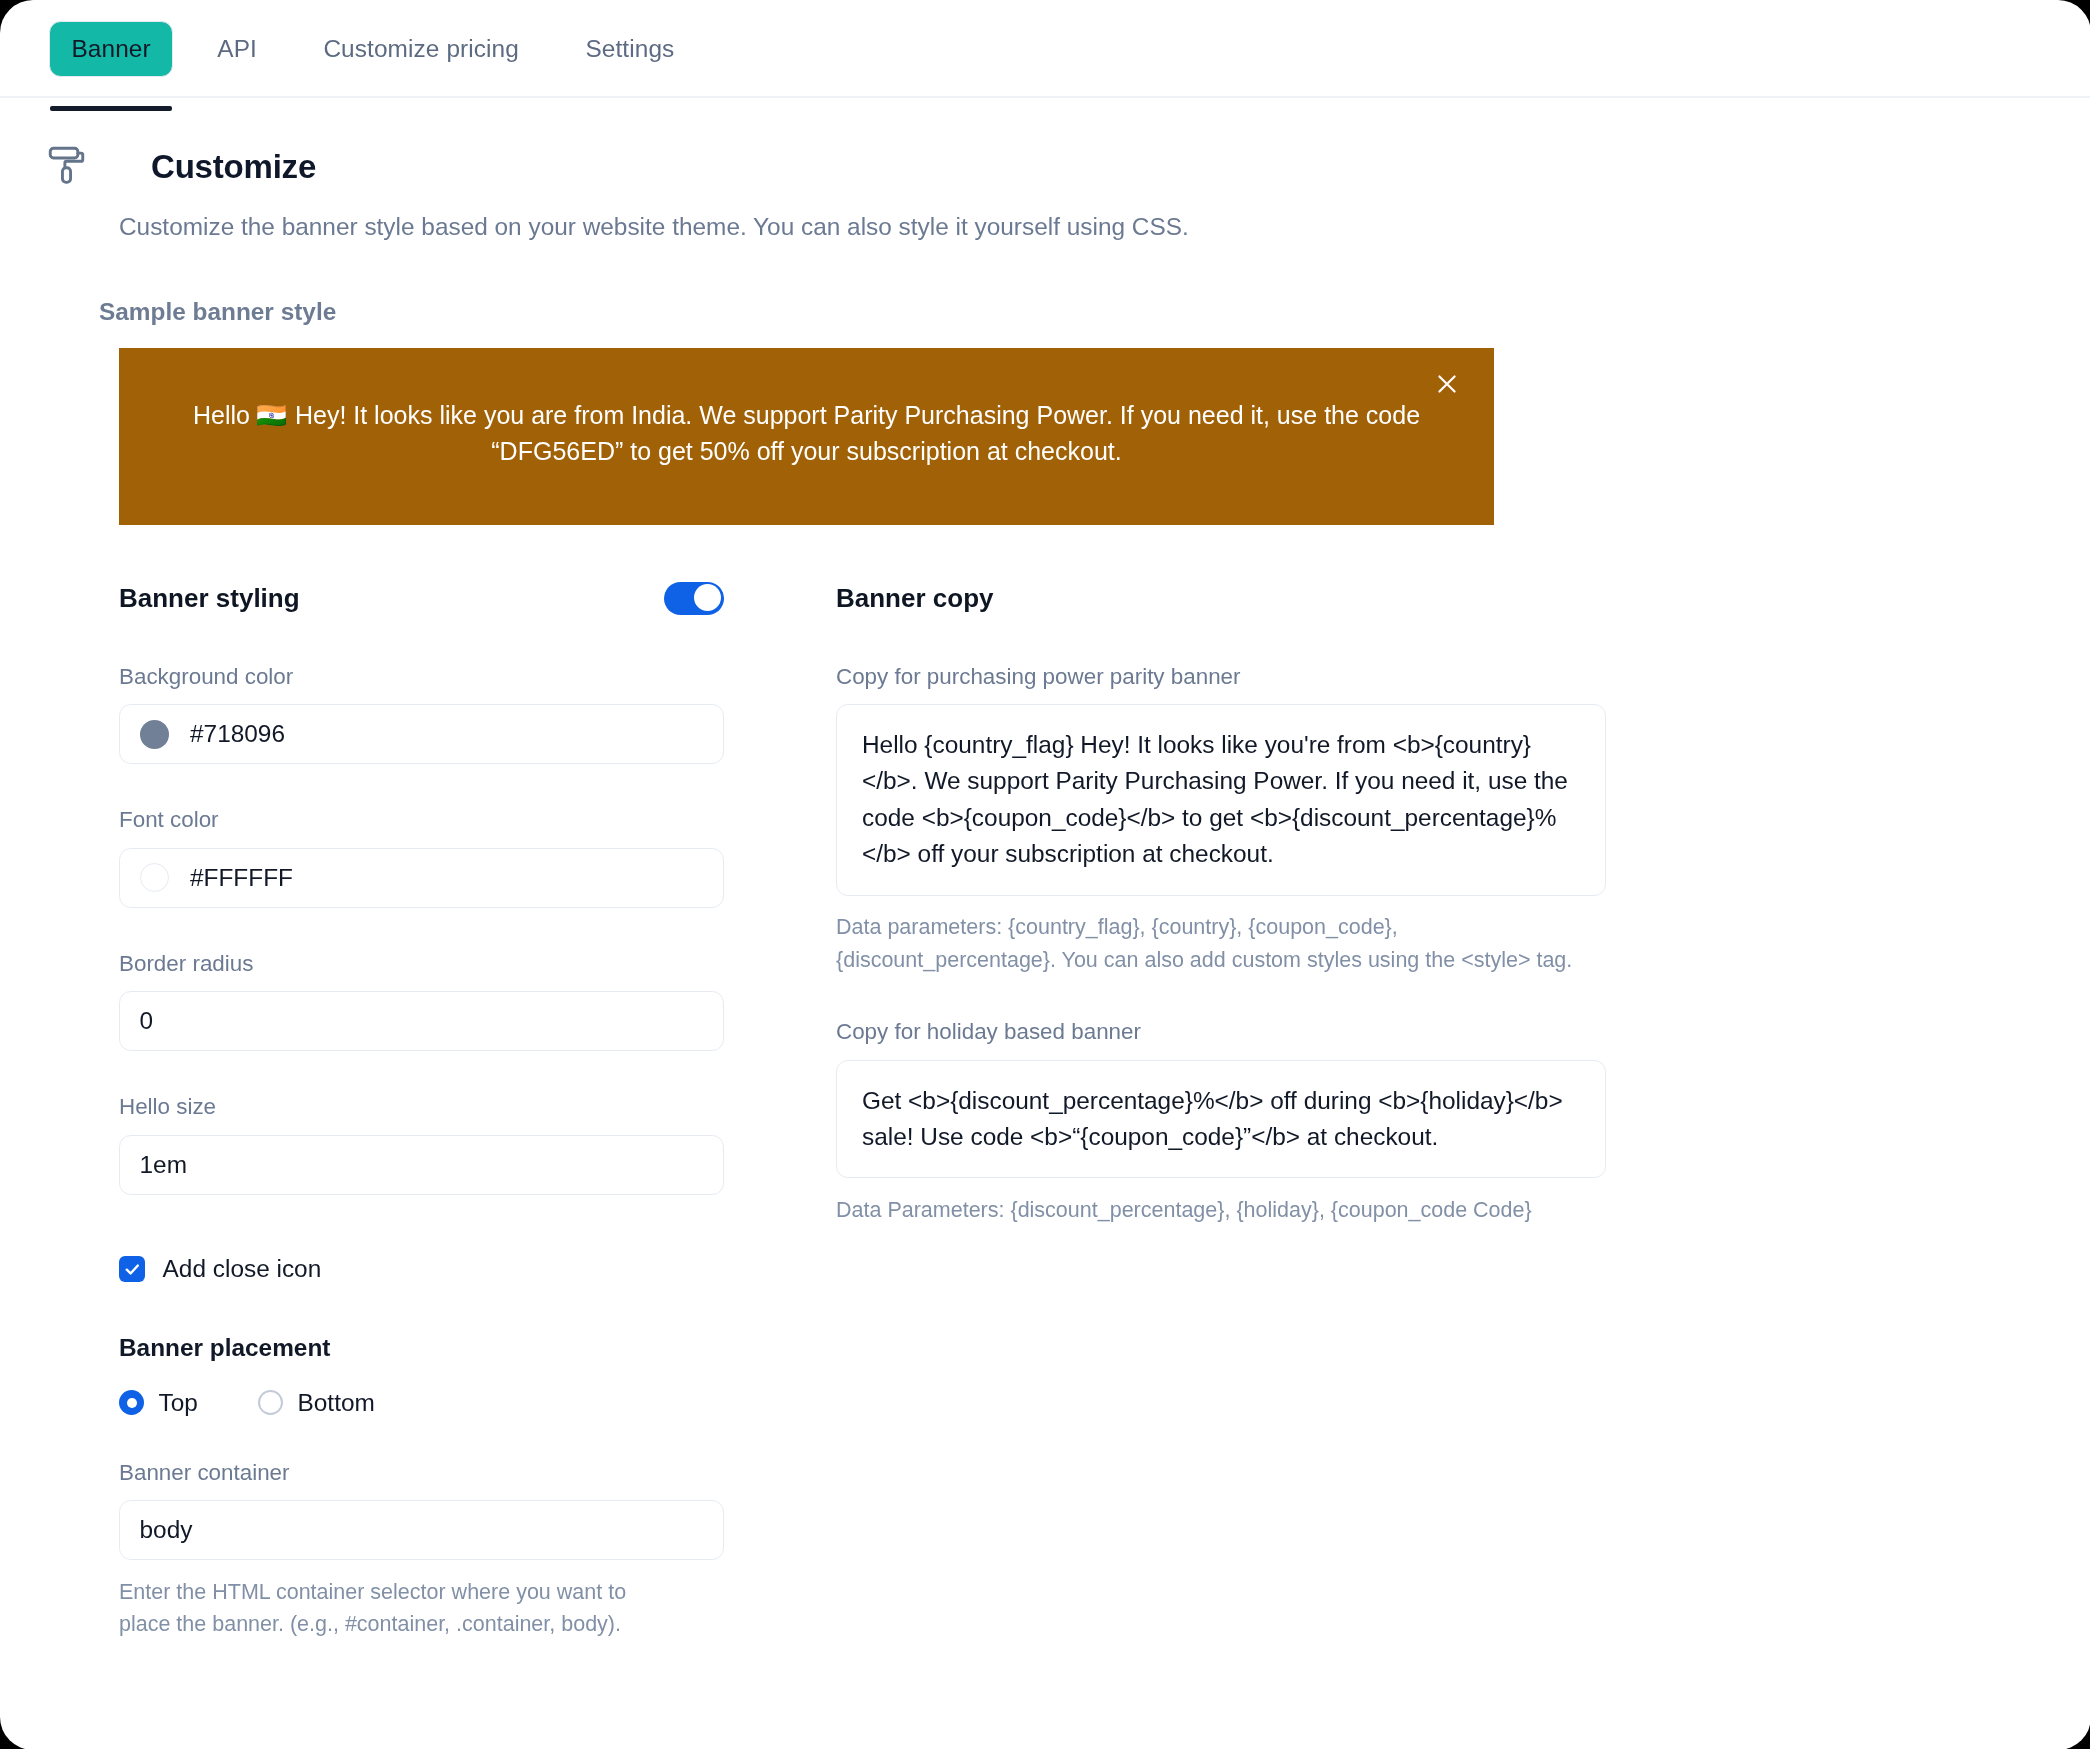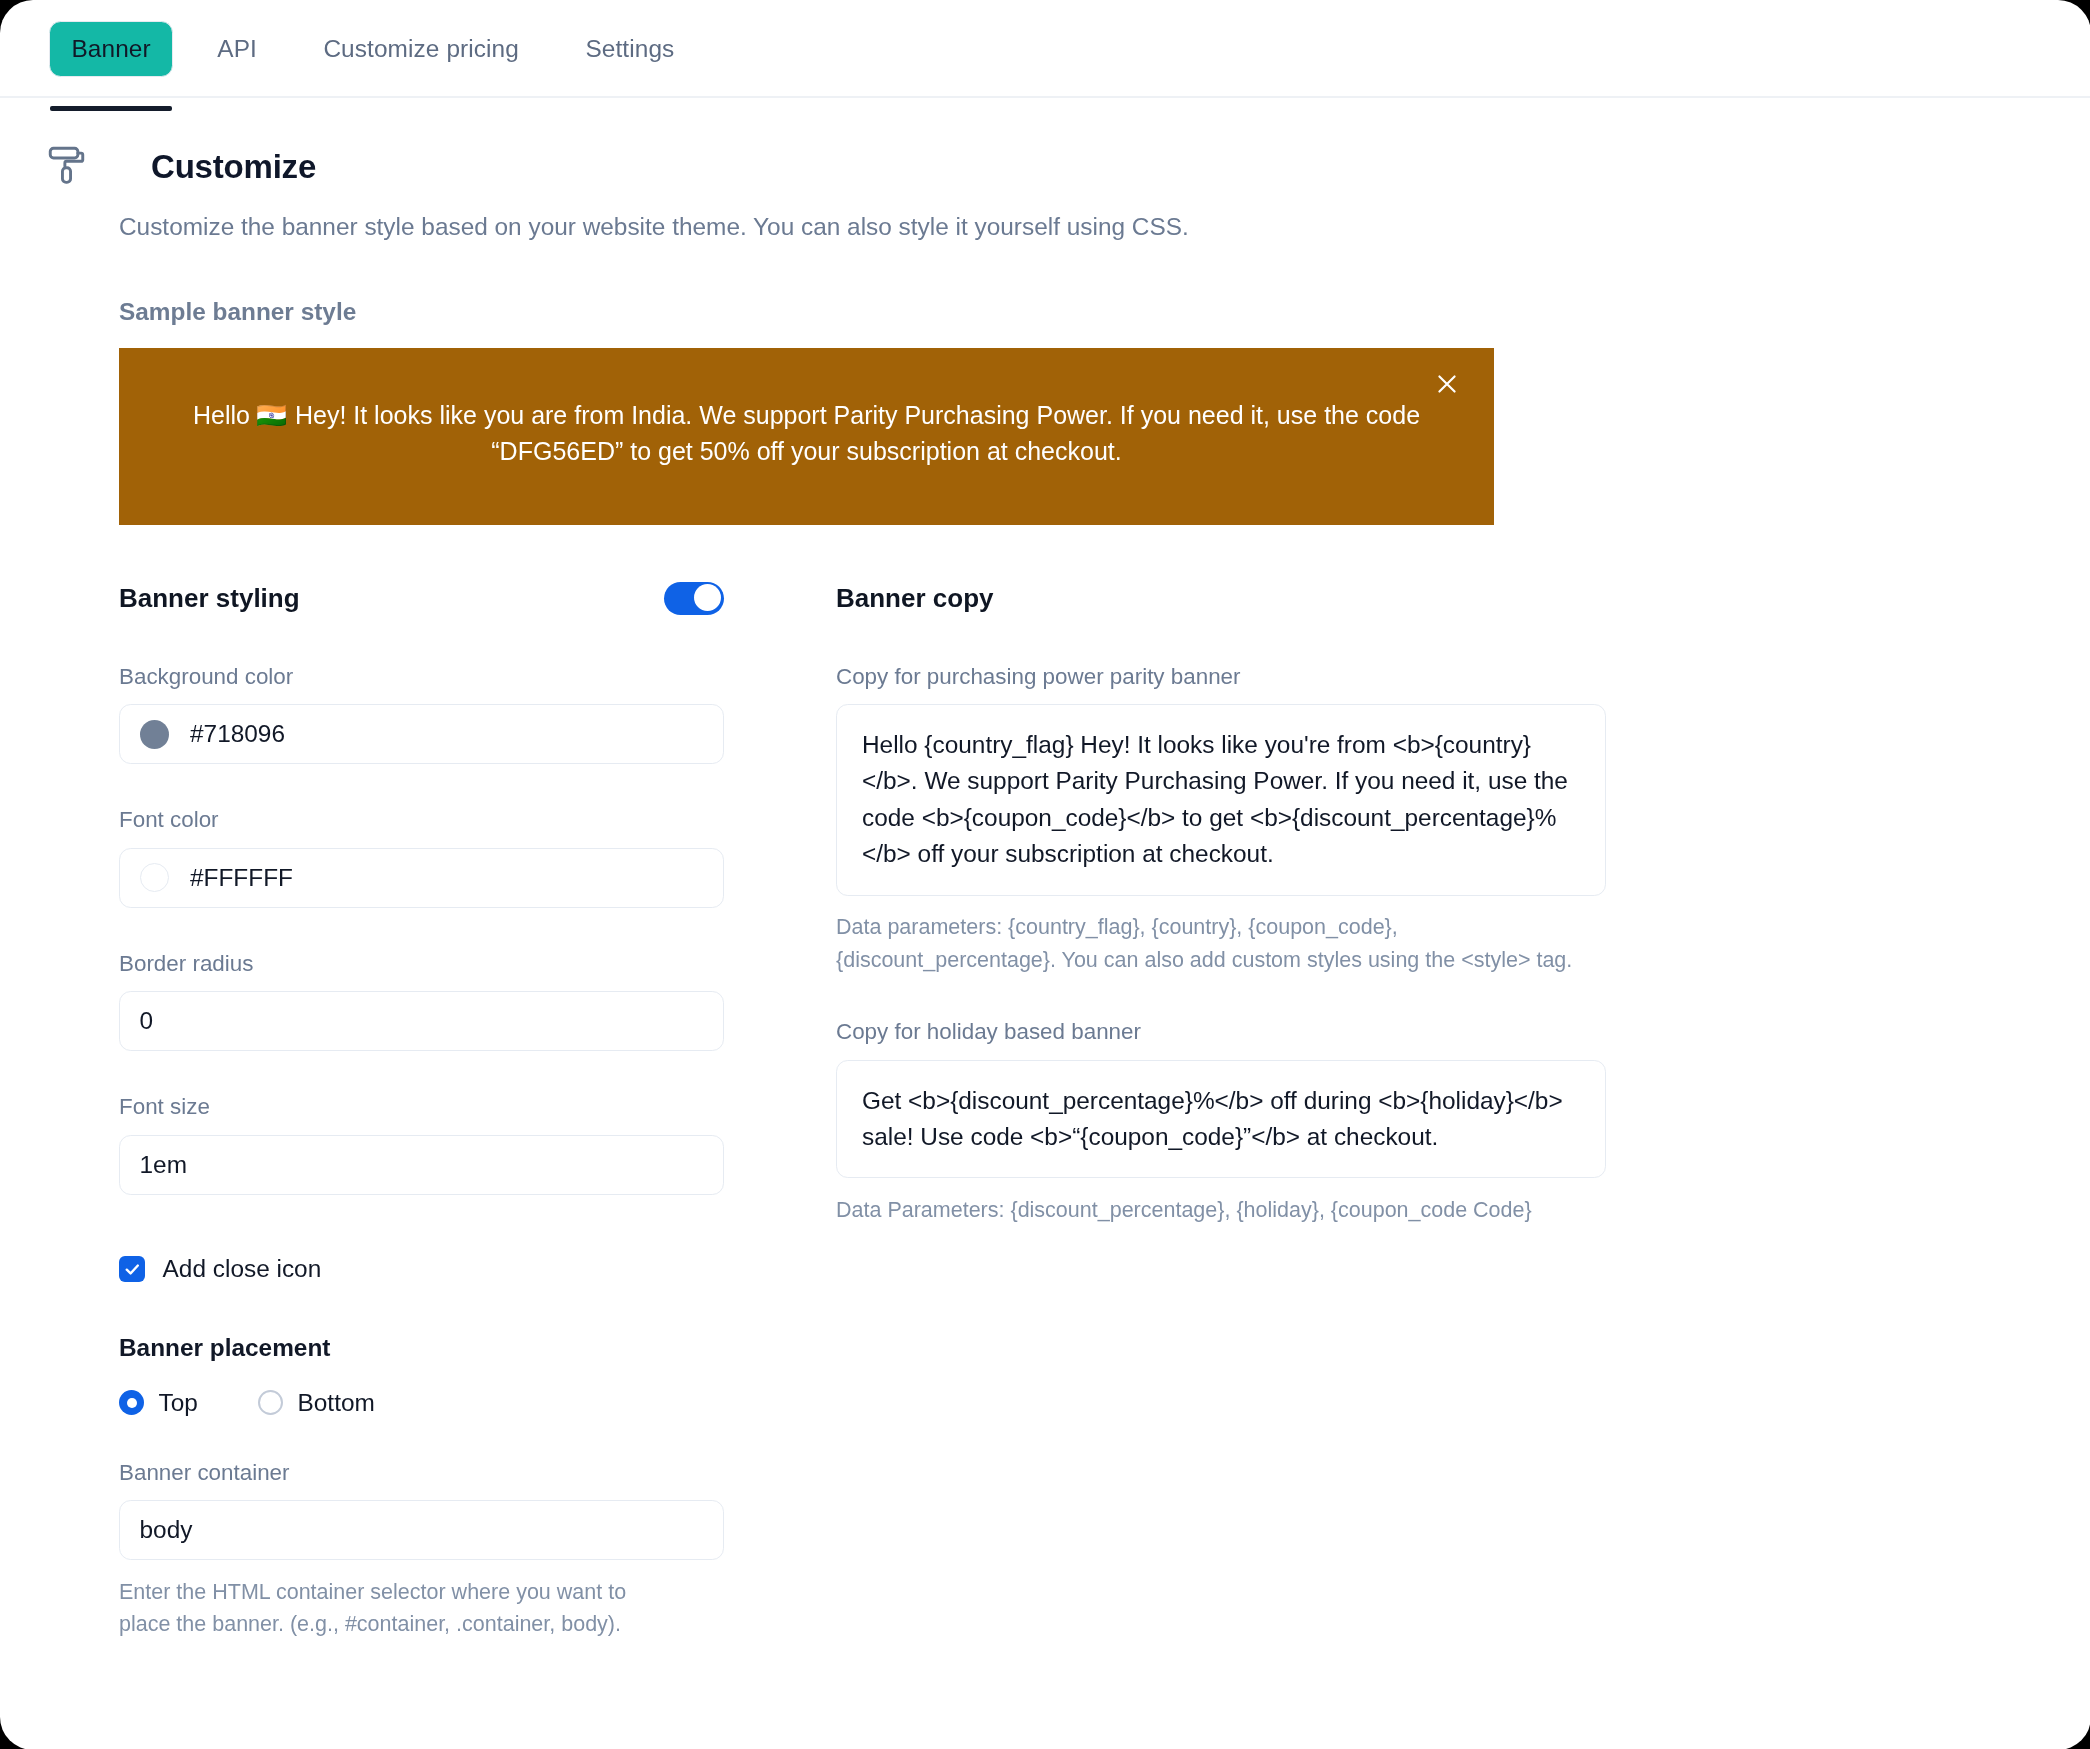--- a/index.html
+++ b/index.html
@@ -77,21 +77,21 @@
   }
   .page-desc {
     margin-top: 25px;
     margin-left: 72px;
     font-size: 24.4px;
     color: #6b7a92;
   }
 
   .section-label {
     margin-top: 57px;
-    margin-left: 72px;
+    margin-left: 52px;
     font-size: 24.4px;
     font-weight: 700;
     color: #6d7c93;
   }
 
   
   .banner-preview {
     position: relative;
     margin-top: 21.5px;
     margin-left: 72px;
@@ -330,21 +330,21 @@
         </div>
 
         <div class="field">
           <div class="field-label">Border radius</div>
           <div class="input">
             <span>0</span>
           </div>
         </div>
 
         <div class="field">
-          <div class="field-label">Font size</div>
+          <div class="field-label">Hello size</div>
           <div class="input">
             <span>1em</span>
           </div>
         </div>
 
         <div class="check-row">
           <span class="checkbox">
             <svg viewBox="0 0 24 24" fill="none" stroke="#ffffff" stroke-width="3.4" stroke-linecap="round" stroke-linejoin="round">
               <path d="M4 12.5 L9.5 18 L20 6.5"></path>
             </svg>

